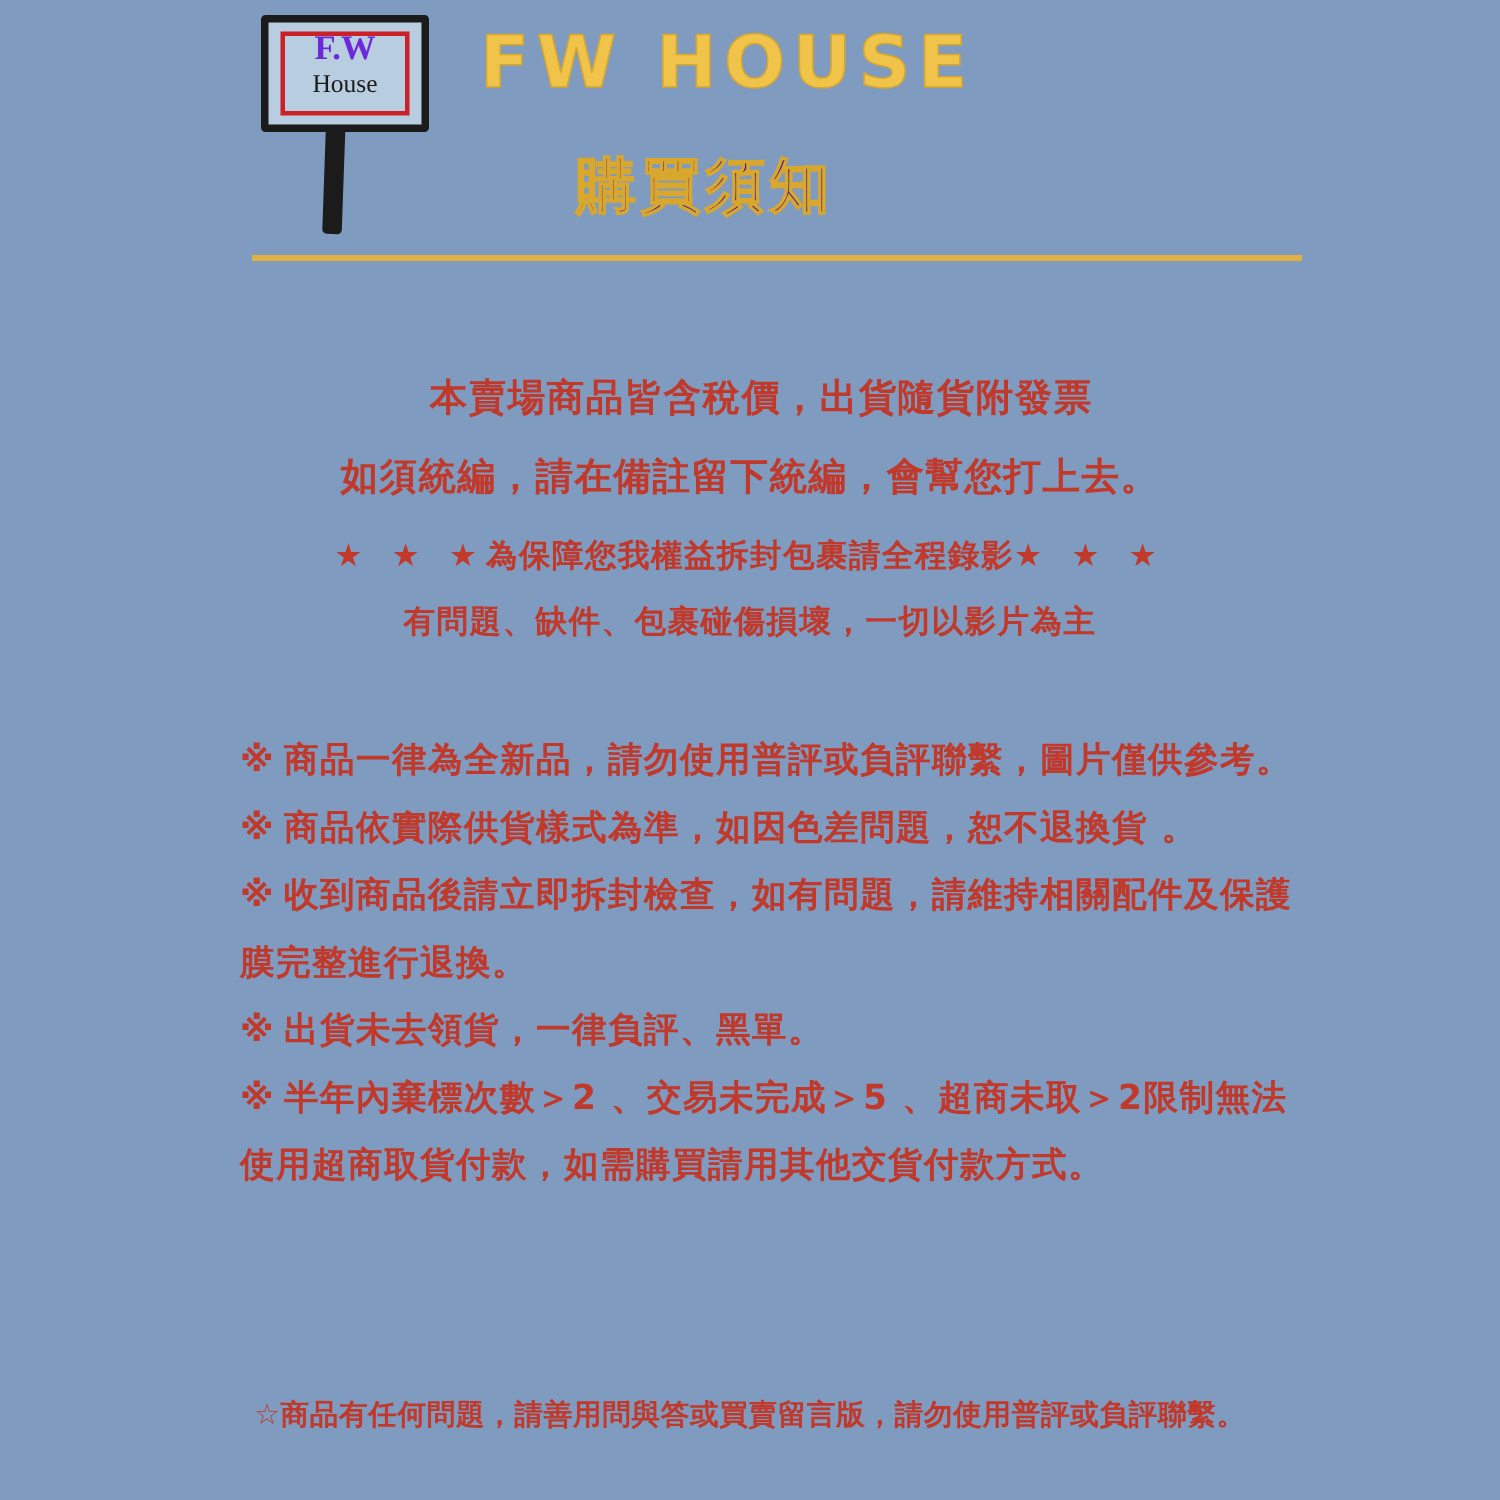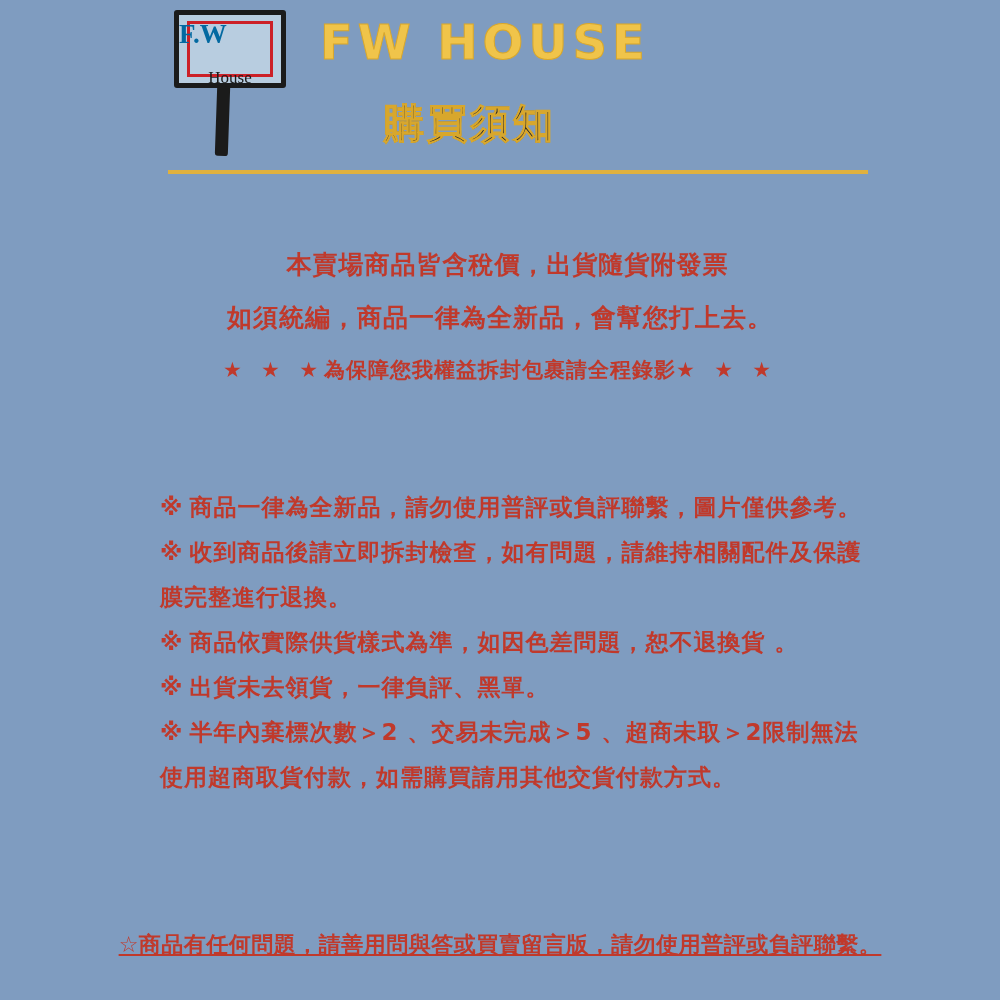--- a/index.html
+++ b/index.html
@@ -47,36 +47,36 @@
     right: 8px;
     bottom: 6px;
     border: 3px solid #cc2027;
     box-sizing: border-box;
   }
   .logo-fw {
     position: absolute;
     left: 0;
     right: 0;
     top: 4px;
+    text-align: center;
     font-family: "Liberation Serif", serif;
     font-weight: bold;
-    font-size: 27px;
-    color: #0369a1;
+    font-size: 23px;
+    color: #6d28d9;
     letter-spacing: 0px;
   }
   .logo-house {
     position: absolute;
     left: 0;
     right: 0;
     top: 31px;
     text-align: center;
     font-family: "Liberation Serif", serif;
     font-size: 17px;
     color: #1b1b1b;
-    margin-top: 22px;
   }
   .logo-post {
     position: absolute;
     left: 48px;
     top: 78px;
     width: 13px;
     height: 70px;
     background: #1b1b1b;
     border-radius: 0 0 3px 3px;
     transform: rotate(2deg);
@@ -96,21 +96,21 @@
     -webkit-text-stroke: 1px #d8a72c;
   }
   .sub-title {
     position: absolute;
     left: 384px;
     top: 96px;
     font-family: "DejaVu Sans", sans-serif;
     font-weight: bold;
     font-size: 40px;
     letter-spacing: 3px;
-    color: #0f172a;
+    color: #4c1d95;
     -webkit-text-stroke: 1px #d8a72c;
   }
   .divider {
     position: absolute;
     left: 168px;
     top: 170px;
     width: 700px;
     height: 4px;
     background: #e0b13f;
   }
@@ -185,24 +185,23 @@
 
   
   .footer {
     position: absolute;
     left: 0;
     right: 0;
     top: 930px;
     text-align: center;
     font-family: "DejaVu Sans", sans-serif;
     font-weight: bold;
-    font-size: 22px;
+    font-size: 19px;
     color: #c0392b;
     letter-spacing: 0.5px;
-    text-decoration: underline;
   }
 </style>
 </head>
 <body>
 
 <div class="page">
 
   <div class="logo-wrap">
     <div class="logo-board">
       <div class="logo-inner"></div>
@@ -212,37 +211,38 @@
     <div class="logo-post"></div>
   </div>
 
   <div class="brand-title">FW HOUSE</div>
   <div class="sub-title">購買須知</div>
   <div class="divider"></div>
 
 
   <div class="center-block">
     <div class="cb-line1">本賣場商品皆含稅價，出貨隨貨附發票</div>
-    <div class="cb-line2">如須統編，商品一律為全新品，會幫您打上去。</div>
+    <div class="cb-line2">如須統編，請在備註留下統編，會幫您打上去。</div>
     <div class="cb-line3">
       <span class="stars">★ ★ ★</span><span>為保障您我權益拆封包裹請全程錄影</span><span class="stars">★ ★ ★</span>
     </div>
+    <div class="cb-line4">有問題、缺件、包裹碰傷損壞，一切以影片為主</div>
   </div>
 
   <div class="notes">
     <div class="note-row">
       <span class="note-mark">※</span><span>商品一律為全新品，請勿使用普評或負評聯繫，圖片僅供參考。</span>
     </div>
     <div class="note-row">
+      <span class="note-mark">※</span><span>商品依實際供貨樣式為準，如因色差問題，恕不退換貨 。</span>
+    </div>
+    <div class="note-row">
       <span class="note-mark">※</span><span>收到商品後請立即拆封檢查，如有問題，請維持相關配件及保護膜完整進行退換。</span>
     </div>
     <div class="note-row">
-      <span class="note-mark">※</span><span>商品依實際供貨樣式為準，如因色差問題，恕不退換貨 。</span>
-    </div>
-    <div class="note-row">
       <span class="note-mark">※</span><span>出貨未去領貨，一律負評、黑單。</span>
     </div>
     <div class="note-row">
       <span class="note-mark">※</span><span>半年內棄標次數＞2 、交易未完成＞5 、超商未取＞2限制無法使用超商取貨付款，如需購買請用其他交貨付款方式。</span>
     </div>
   </div>
 
   <div class="footer">☆商品有任何問題，請善用問與答或買賣留言版，請勿使用普評或負評聯繫。</div>
 
 </div>

